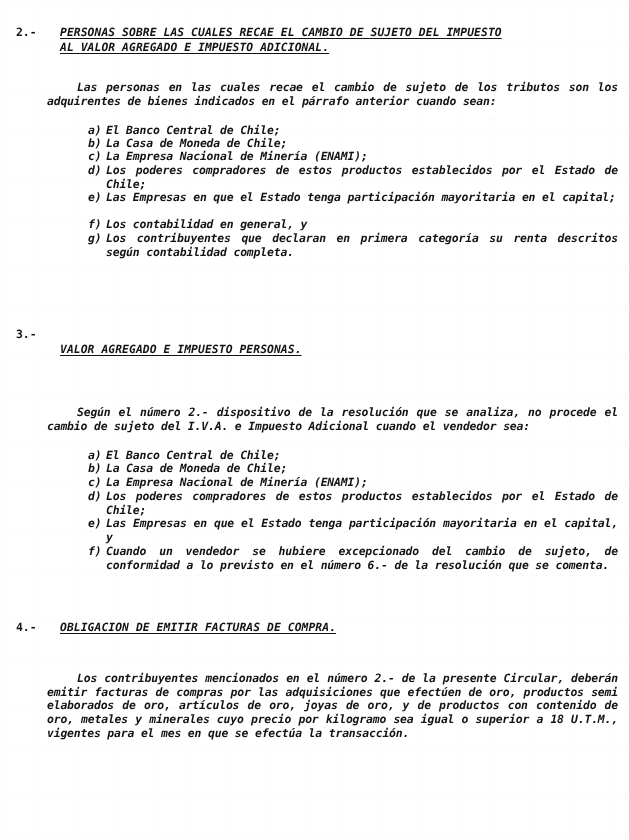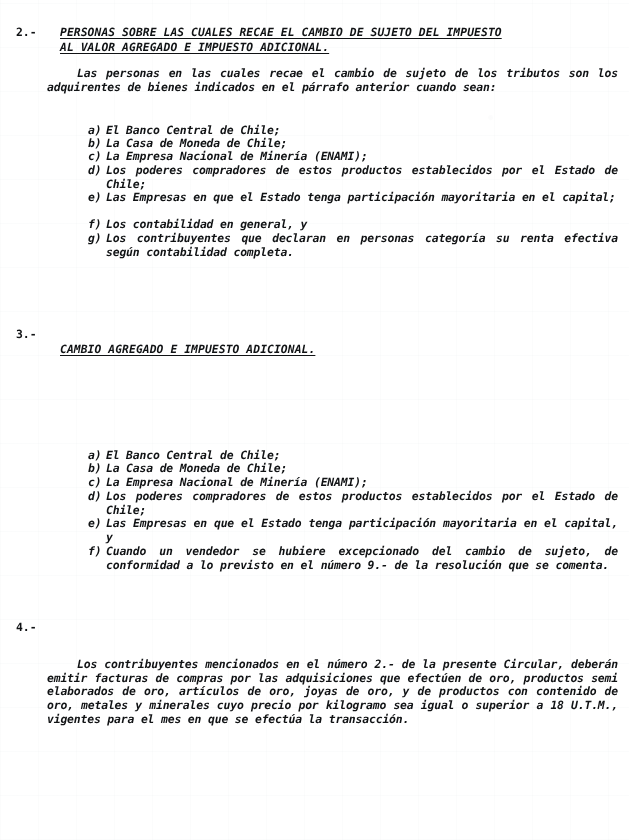--- a/index.html
+++ b/index.html
@@ -62,20 +62,21 @@
     letter-spacing: 0.1px;
     font-size: 11.3px;
     line-height: 15px;
   }
 
   .para {
     text-align: justify;
     white-space: normal;
     font-size: 11.4px;
     line-height: 13.7px;
+    margin-top: 14px;
   }
 
   .listitem {
     white-space: normal;
     font-size: 11.4px;
     line-height: 13.6px;
   }
   .listitem .marker {
     position: absolute;
     left: 0;
@@ -120,26 +121,27 @@
   <div class="t listitem" style="left:88px; top:191px; width:530px;">
     <span class="marker">e)</span>
     <span class="body">Las Empresas   en  que   el  Estado  tenga  participación mayoritaria en el capital;</span>
   </div>
   <div class="t listitem" style="left:88px; top:218px; width:494px;">
     <span class="marker">f)</span>
     <span class="body">Los contabilidad en general, y</span>
   </div>
   <div class="t listitem" style="left:88px; top:232px; width:530px;">
     <span class="marker">g)</span>
-    <span class="body">Los contribuyentes que declaran  en  personas  categoría su renta efectiva según contabilidad completa.</span>
+    <span class="body">Los contribuyentes que declaran  en  primera  categoría su renta descritos según contabilidad completa.</span>
   </div>
 
   <div class="t num secnum" style="top:328px;">3.-</div>
-  <div class="t heading" style="left:60px; top:342px;">CAMBIO AGREGADO E IMPUESTO ADICIONAL.</div>
+  <div class="t heading" style="left:60px; top:342px;">VALOR AGREGADO E IMPUESTO PERSONAS.</div>
 
+  <div class="t para" style="left:47px; top:392px; width:571px; text-indent:30px;">Según el número 2.-  dispositivo  de  la  resolución  que se analiza, no  procede  el  cambio de  sujeto del I.V.A. e Impuesto Adicional cuando el vendedor sea:</div>
 
   <div class="t listitem" style="left:88px; top:449px; width:494px;">
     <span class="marker">a)</span>
     <span class="body">El Banco Central de Chile;</span>
   </div>
   <div class="t listitem" style="left:88px; top:462px; width:494px;">
     <span class="marker">b)</span>
     <span class="body">La Casa de Moneda de Chile;</span>
   </div>
   <div class="t listitem" style="left:88px; top:476px; width:494px;">
@@ -149,23 +151,24 @@
   <div class="t listitem" style="left:88px; top:490px; width:530px;">
     <span class="marker">d)</span>
     <span class="body">Los poderes compradores  de  estos  productos establecidos por el Estado de Chile;</span>
   </div>
   <div class="t listitem" style="left:88px; top:517px; width:530px;">
     <span class="marker">e)</span>
     <span class="body">Las Empresas   en  que   el  Estado  tenga  participación mayoritaria en el capital, y</span>
   </div>
   <div class="t listitem" style="left:88px; top:545px; width:530px;">
     <span class="marker">f)</span>
-    <span class="body">Cuando un vendedor se  hubiere excepcionado  del cambio de sujeto, de  conformidad a  lo previsto en el número 9.- de la resolución que se comenta.</span>
+    <span class="body">Cuando un vendedor se  hubiere excepcionado  del cambio de sujeto, de  conformidad a  lo previsto en el número 6.- de la resolución que se comenta.</span>
   </div>
 
   <div class="t num secnum" style="top:621px;">4.-</div>
+  <div class="t heading" style="left:60px; top:620px;">OBLIGACION DE EMITIR FACTURAS DE COMPRA.</div>
 
   <div class="t para" style="left:47px; top:658px; width:571px; text-indent:30px;">Los contribuyentes mencionados  en  el  número 2.-   de  la presente Circular,  deberán emitir  facturas de  compras por las adquisiciones que efectúen de oro, productos  semi elaborados de oro,  artículos  de  oro,  joyas  de  oro,  y  de  productos con contenido de oro, metales y minerales cuyo precio  por kilogramo sea igual o superior a 18 U.T.M., vigentes para el mes en que se efectúa la transacción.</div>
 
 
 </div>
 
 <div class="scan-noise"></div>
 
 </body></html>

